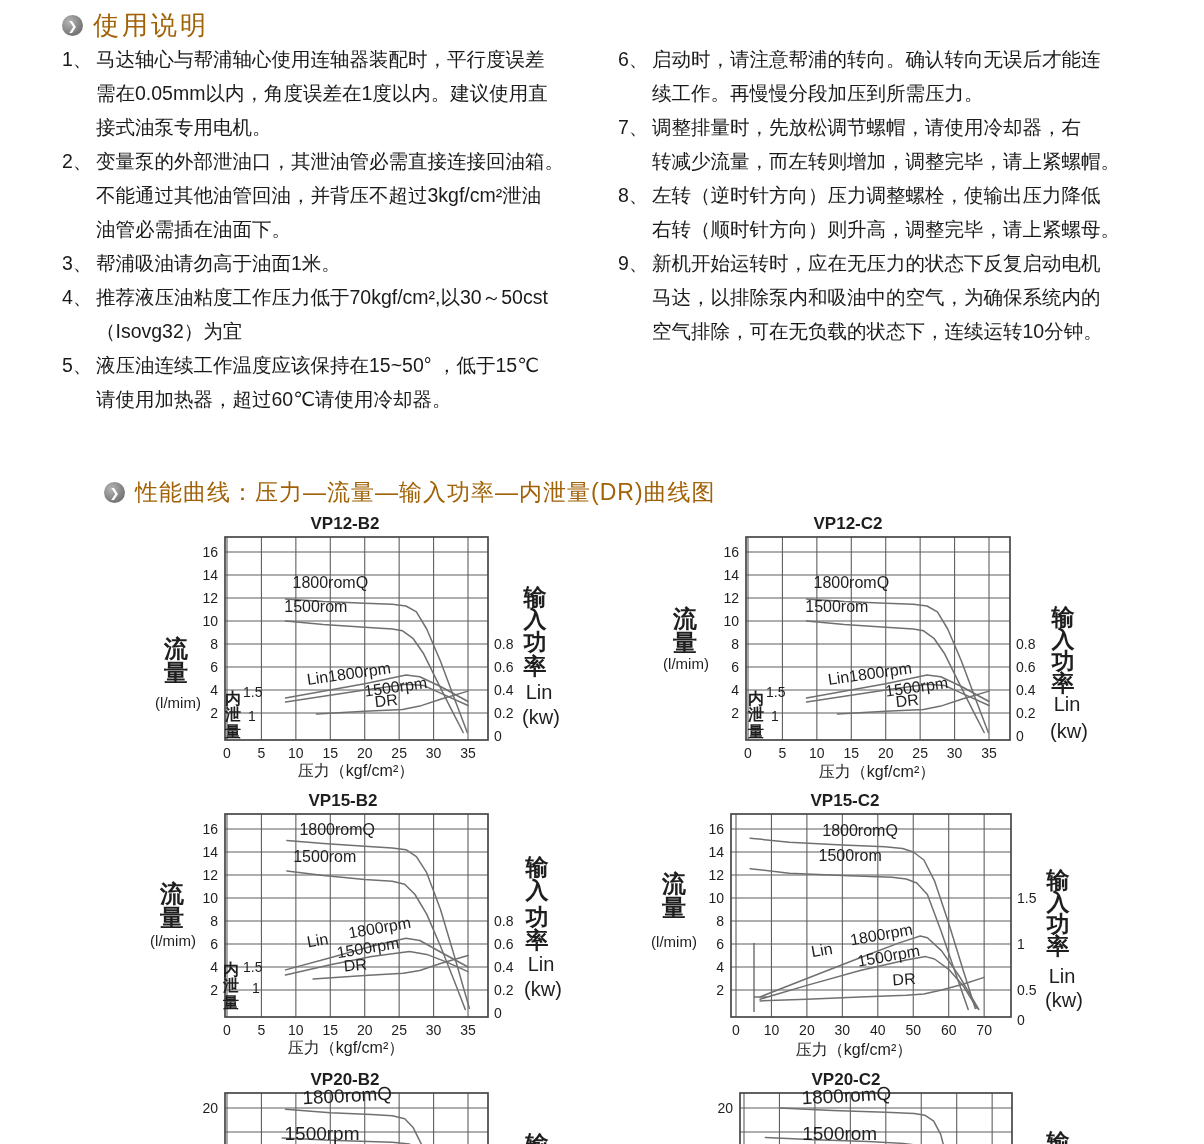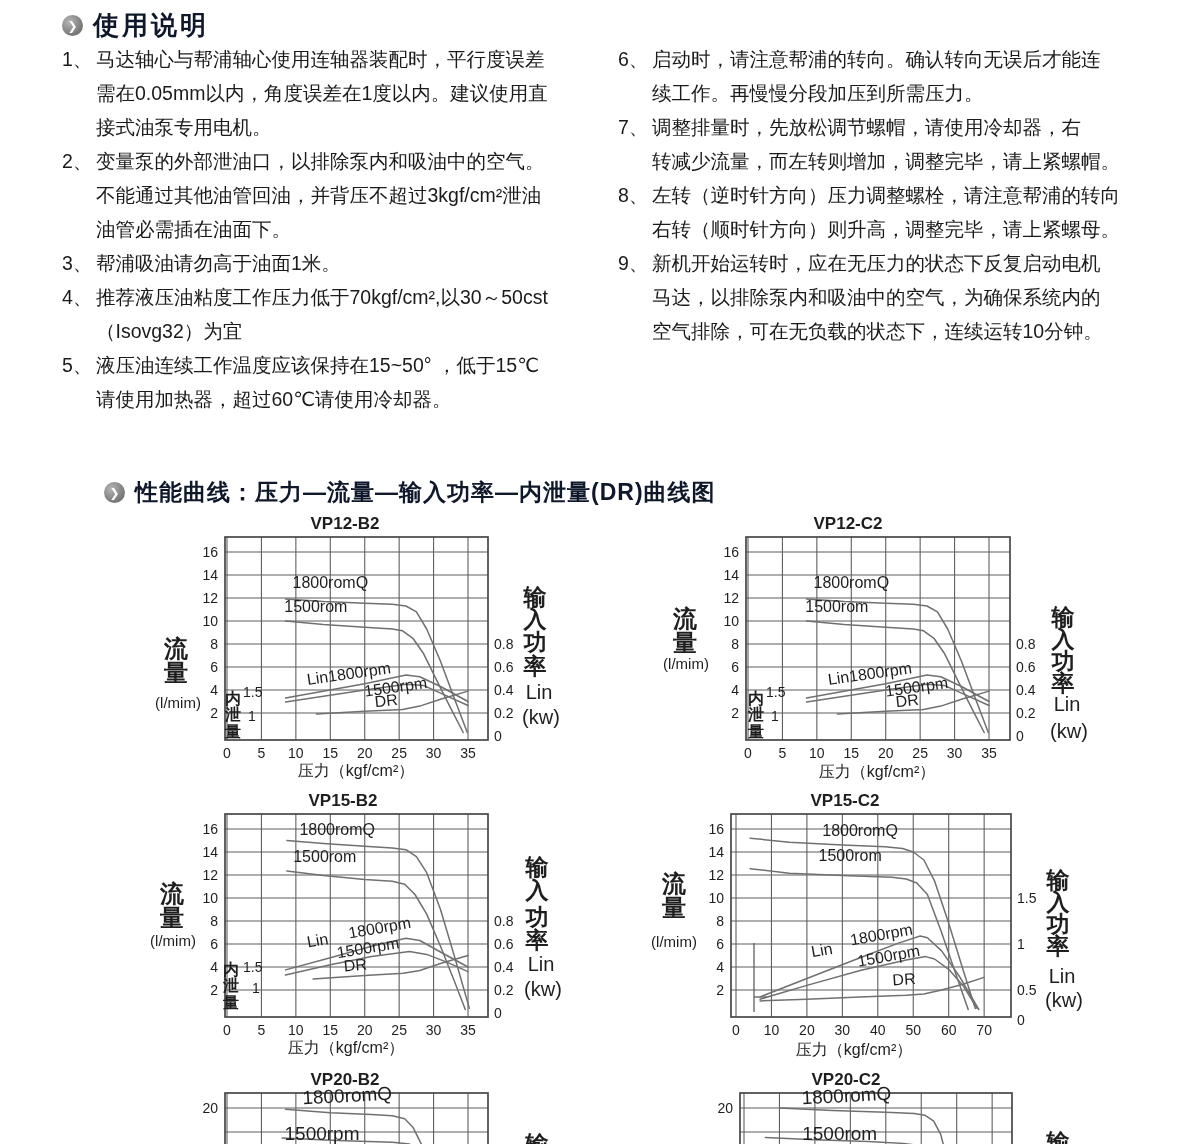--- a/index.html
+++ b/index.html
@@ -8,21 +8,21 @@
     overflow:hidden;font-family:"Liberation Sans","DejaVu Sans",sans-serif;
     color:#1a1a1a;
   }
   .section-head{position:absolute;display:flex;align-items:center;gap:10px;}
   .bullet{
     width:21px;height:21px;border-radius:50%;flex:none;
     background:radial-gradient(circle at 35% 32%,#b5b5b5,#767676 70%);
     display:flex;align-items:center;justify-content:center;
     color:#ffffff;font-size:12px;font-weight:bold;line-height:1;
   }
-  .head-txt{font-weight:bold;color:#0f172a;}
+  .head-txt{font-weight:normal;color:#a16207;}
   #usage-head{left:62px;top:8px;}
   #usage-head .head-txt{font-size:26px;letter-spacing:3px;}
   #curves-head{left:104px;top:477px;}
   #curves-head .head-txt{font-size:23px;letter-spacing:1px;}
   .col{position:absolute;top:42px;font-size:19.5px;line-height:34px;}
   #col-1{left:62px;width:560px;}
   #col-2{left:618px;width:570px;}
   .item{display:flex;}
   .item .num{flex:none;width:34px;}
   .item .itext{flex:1;white-space:pre-line;}
@@ -40,21 +40,21 @@
 
   <div class="col" id="col-1">
       <div class="item">
         <span class="num">1、</span>
         <div class="itext">马达轴心与帮浦轴心使用连轴器装配时，平行度误差
 需在0.05mm以内，角度误差在1度以内。建议使用直
 接式油泵专用电机。</div>
       </div>
       <div class="item">
         <span class="num">2、</span>
-        <div class="itext">变量泵的外部泄油口，以排除泵内和吸油中的空气。
+        <div class="itext">变量泵的外部泄油口，其泄油管必需直接连接回油箱。
 不能通过其他油管回油，并背压不超过3kgf/cm²泄油
 油管必需插在油面下。</div>
       </div>
       <div class="item">
         <span class="num">3、</span>
         <div class="itext">帮浦吸油请勿高于油面1米。</div>
       </div>
       <div class="item">
         <span class="num">4、</span>
         <div class="itext">推荐液压油粘度工作压力低于70kgf/cm²,以30～50cst
@@ -72,21 +72,21 @@
         <div class="itext">启动时，请注意帮浦的转向。确认转向无误后才能连
 续工作。再慢慢分段加压到所需压力。</div>
       </div>
       <div class="item">
         <span class="num">7、</span>
         <div class="itext">调整排量时，先放松调节螺帽，请使用冷却器，右
 转减少流量，而左转则增加，调整完毕，请上紧螺帽。</div>
       </div>
       <div class="item">
         <span class="num">8、</span>
-        <div class="itext">左转（逆时针方向）压力调整螺栓，请注意帮浦的转向
+        <div class="itext">左转（逆时针方向）压力调整螺栓，使输出压力降低
 右转（顺时针方向）则升高，调整完毕，请上紧螺母。</div>
       </div>
       <div class="item">
         <span class="num">9、</span>
         <div class="itext">新机开始运转时，应在无压力的状态下反复启动电机
 马达，以排除泵内和吸油中的空气，为确保系统内的
 空气排除，可在无负载的状态下，连续运转10分钟。</div>
       </div>
     </div>
 

